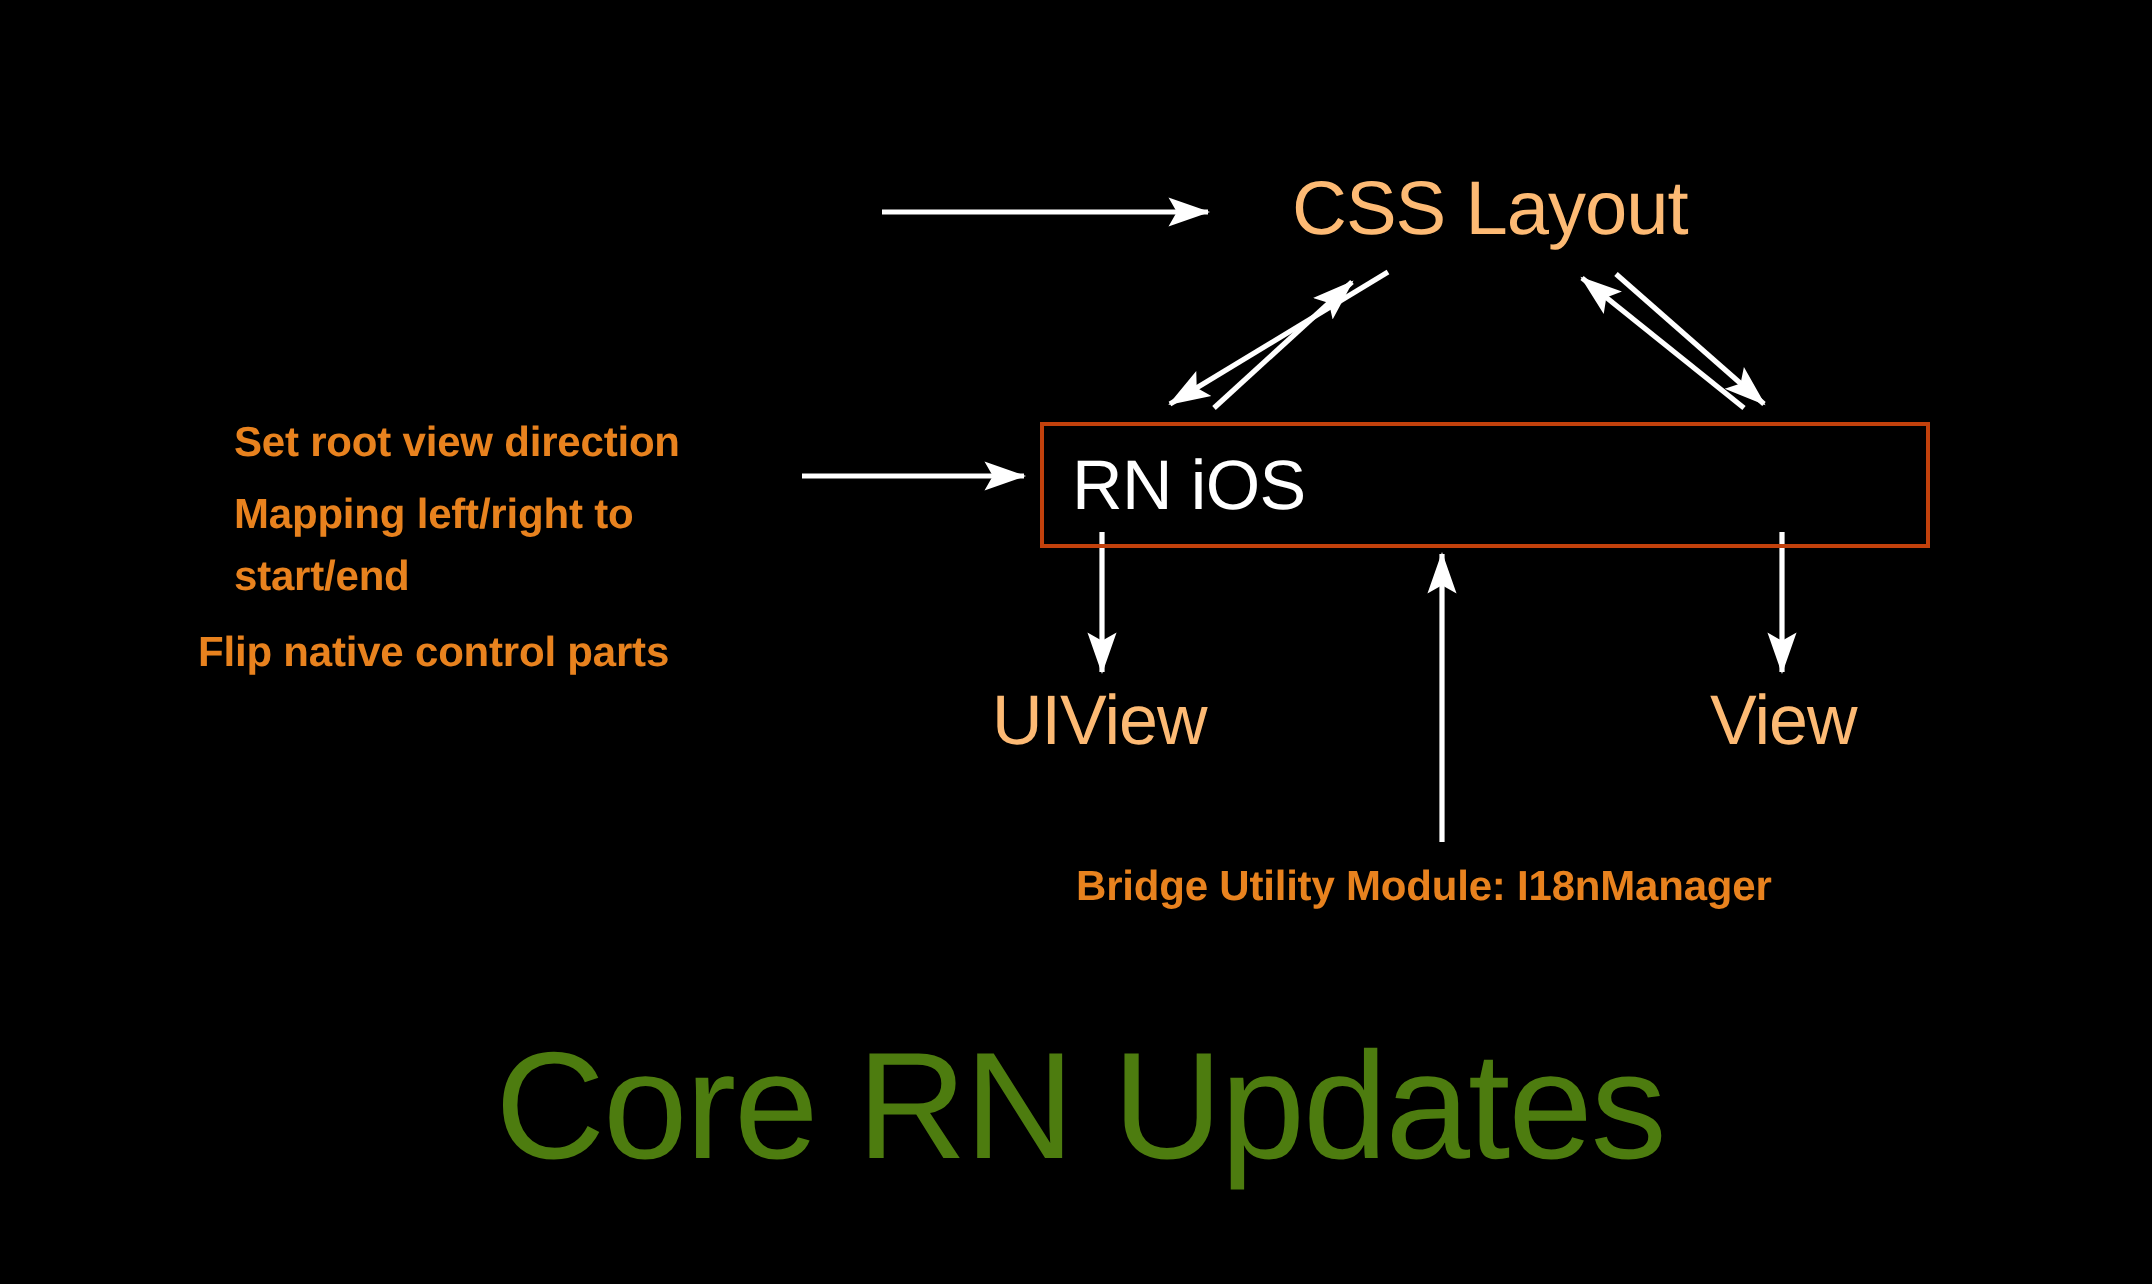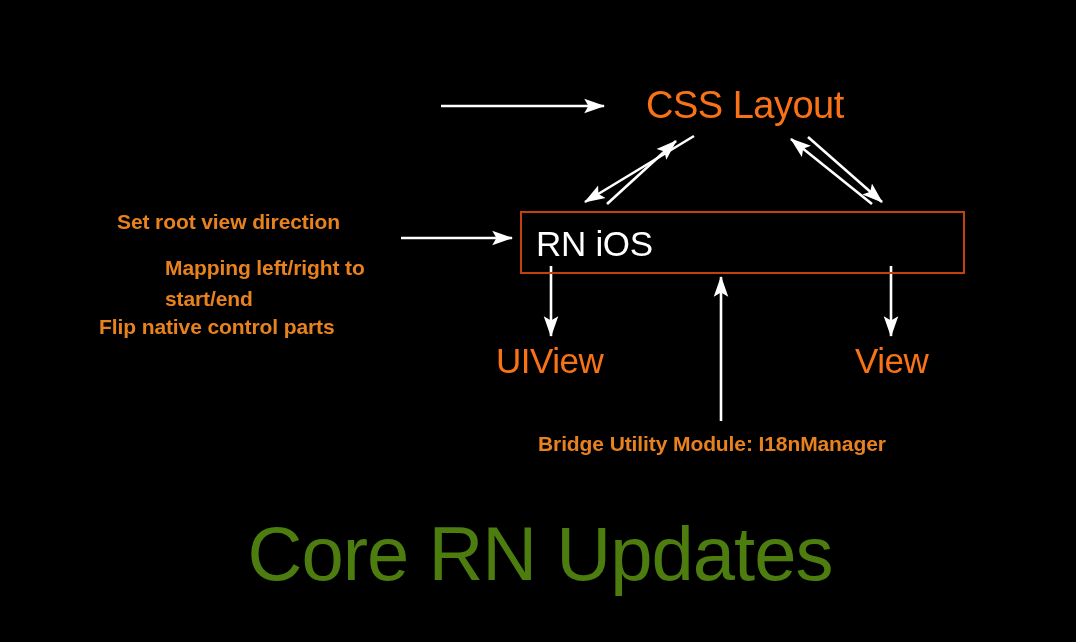--- a/index.html
+++ b/index.html
@@ -21,21 +21,21 @@
     position: absolute;
     color: #e8821e;
     font-weight: bold;
     font-size: 21px;
     line-height: 31px;
     letter-spacing: -0.1px;
     white-space: pre-line;
   }
   .node-label {
     position: absolute;
-    color: #f97316;
+    color: #fdba74;
     font-size: 38px;
     font-weight: 300;
     line-height: 1;
     letter-spacing: -0.5px;
     white-space: nowrap;
   }
   .node-label.small {
     font-size: 35px;
     text-align: right;
   }
@@ -117,21 +117,21 @@
     <line x1="551" y1="266" x2="551" y2="336" stroke="#ffffff" stroke-width="2.6" marker-end="url(#ah)"></line>
 
     <line x1="891" y1="266" x2="891" y2="336" stroke="#ffffff" stroke-width="2.6" marker-end="url(#ah)"></line>
 
     <line x1="721" y1="421" x2="721" y2="277" stroke="#ffffff" stroke-width="2.6" marker-end="url(#ah)"></line>
   </svg>
 
 
   <div class="note" style="left:117px; top:206px;">Set root view direction</div>
 
-  <div class="note" style="left:117px; top:252px;margin-left:48px;">Mapping left/right to
+  <div class="note" style="left:117px; top:242px;">Mapping left/right to
 start/end</div>
 
   <div class="note" style="left:99px; top:311px;">Flip native control parts</div>
 
   <div class="note" style="left:538px; top:428px;">Bridge Utility Module: I18nManager</div>
 
   <div class="node-label" style="left:646px; top:86px;">CSS Layout</div>
 
   <div id="rn-box">
     <span class="box-cell" id="rn-ios-label">RN iOS</span>

